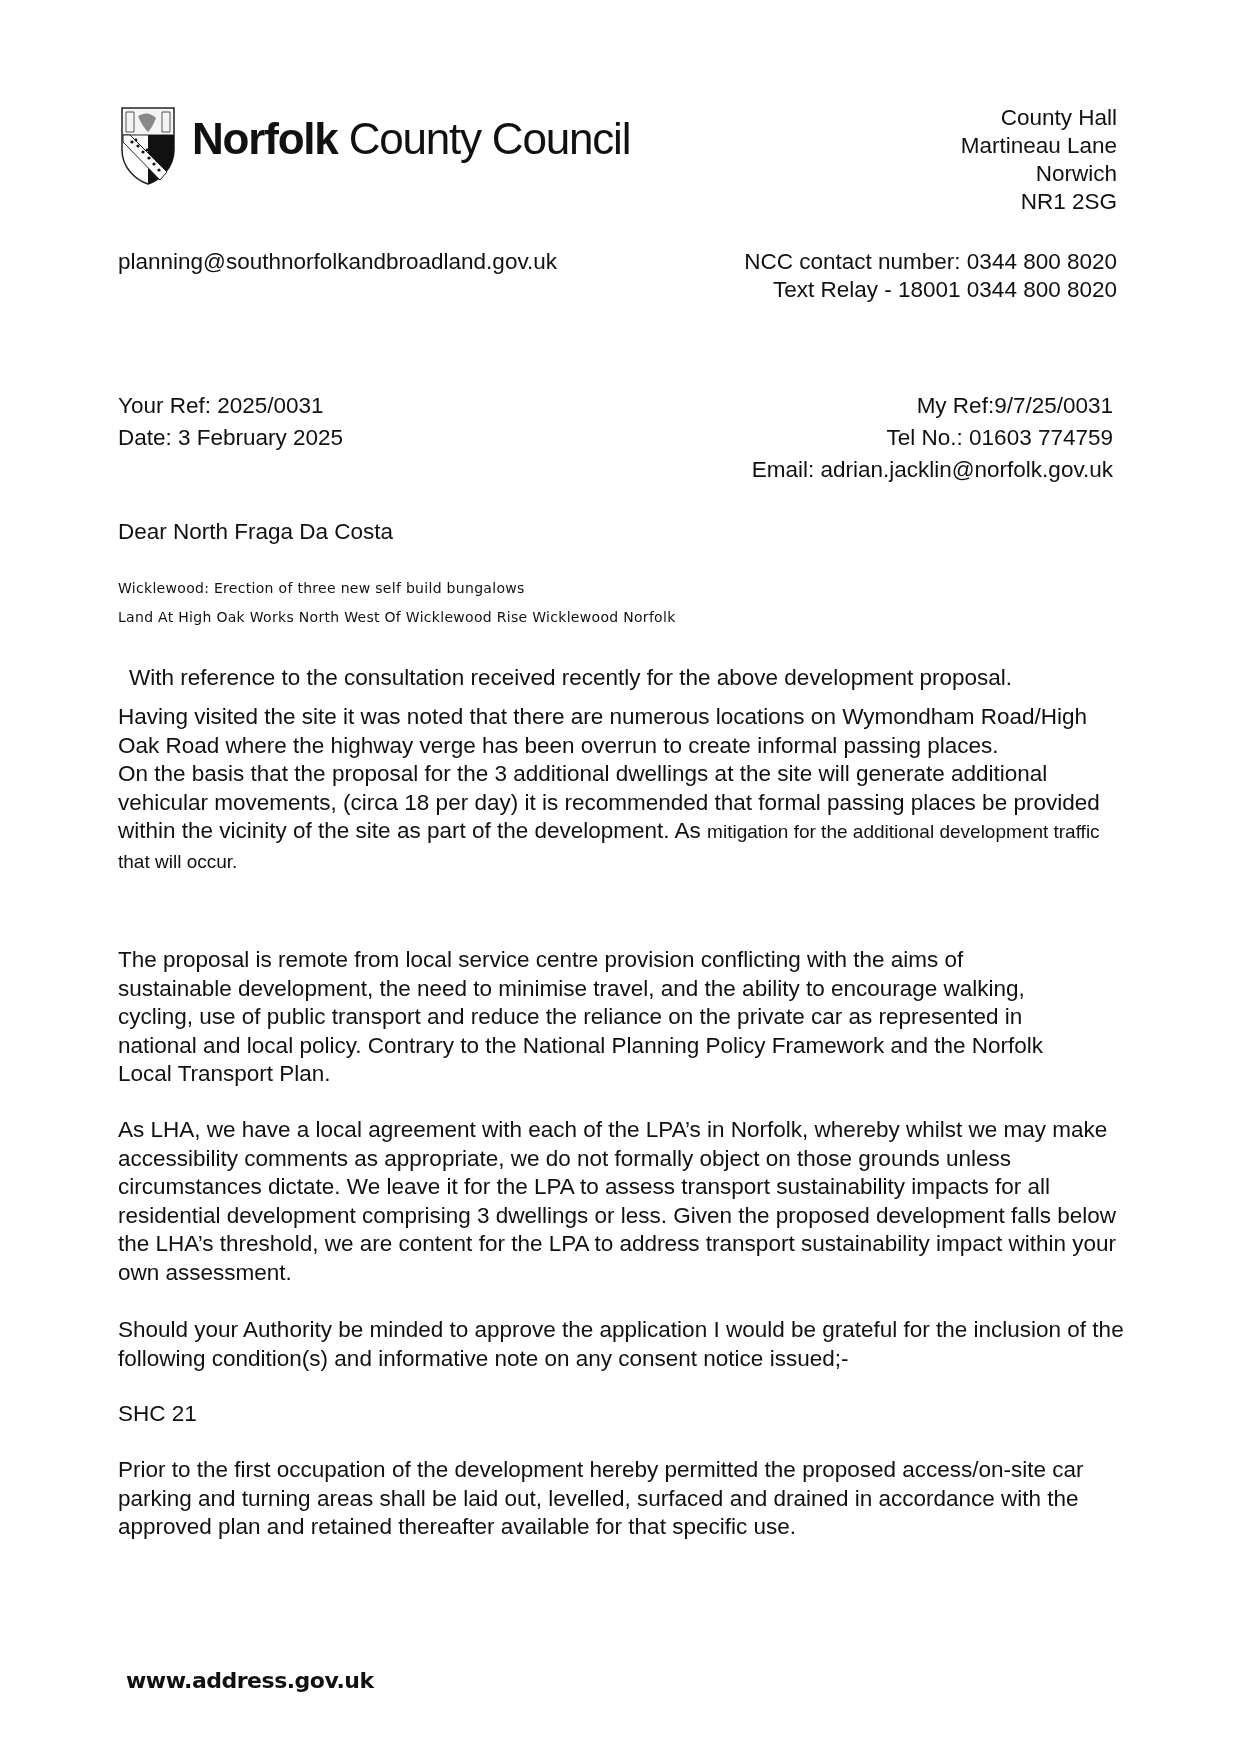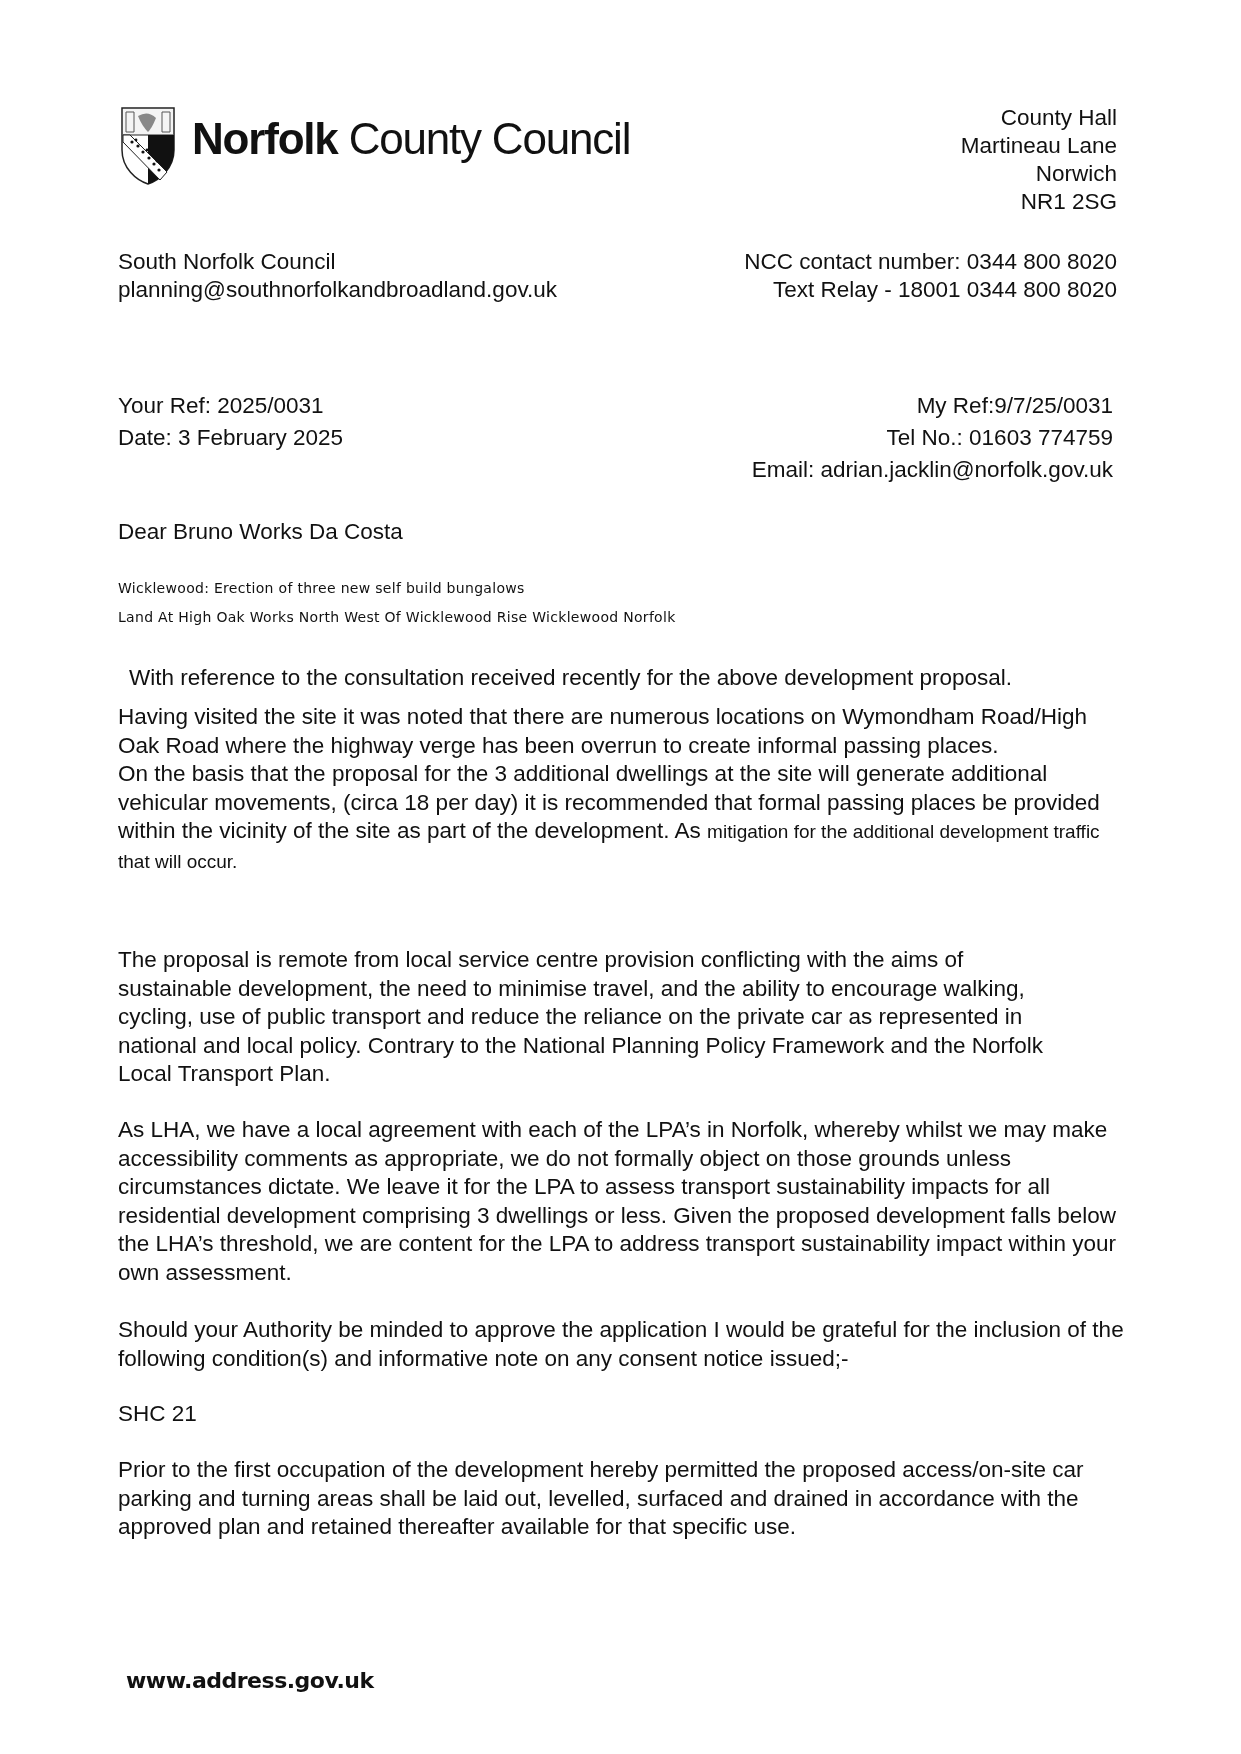--- a/index.html
+++ b/index.html
@@ -46,41 +46,40 @@
 </div>
 
 <div class="abs txt right" style="right:124px; top:104px;">
   <div>County Hall</div>
   <div>Martineau Lane</div>
   <div>Norwich</div>
   <div>NR1 2SG</div>
 </div>
 
 <div class="abs txt" style="left:118px; top:248px;">
-  <div>South Norfolk Council</div>
   <div>planning@southnorfolkandbroadland.gov.uk</div>
 </div>
 
 <div class="abs txt right" style="right:124px; top:248px;">
   <div>NCC contact number: 0344 800 8020</div>
   <div>Text Relay - 18001 0344 800 8020</div>
 </div>
 
 <div class="abs txt" style="left:118px; top:390px; line-height:32px;">
   <div>Your Ref: 2025/0031</div>
   <div>Date: 3 February 2025</div>
 </div>
 
 <div class="abs txt right" style="right:128px; top:390px; line-height:32px;">
   <div>My Ref:9/7/25/0031</div>
   <div>Tel No.: 01603 774759</div>
   <div>Email: adrian.jacklin@norfolk.gov.uk</div>
 </div>
 
-<div class="abs txt" style="left:118px; top:518px;">Dear Bruno Works Da Costa</div>
+<div class="abs txt" style="left:118px; top:518px;">Dear North Fraga Da Costa</div>
 
 <div class="abs subject" style="left:118px; top:574px; white-space:nowrap;">
   <div>Wicklewood: Erection of three new self build bungalows</div>
   <div>Land At High Oak Works North West Of Wicklewood Rise Wicklewood Norfolk</div>
 </div>
 
 <div class="abs para" style="top:664px;margin-left:11px;">
   <p>With reference to the consultation received recently for the above development proposal.</p>
 </div>
 

